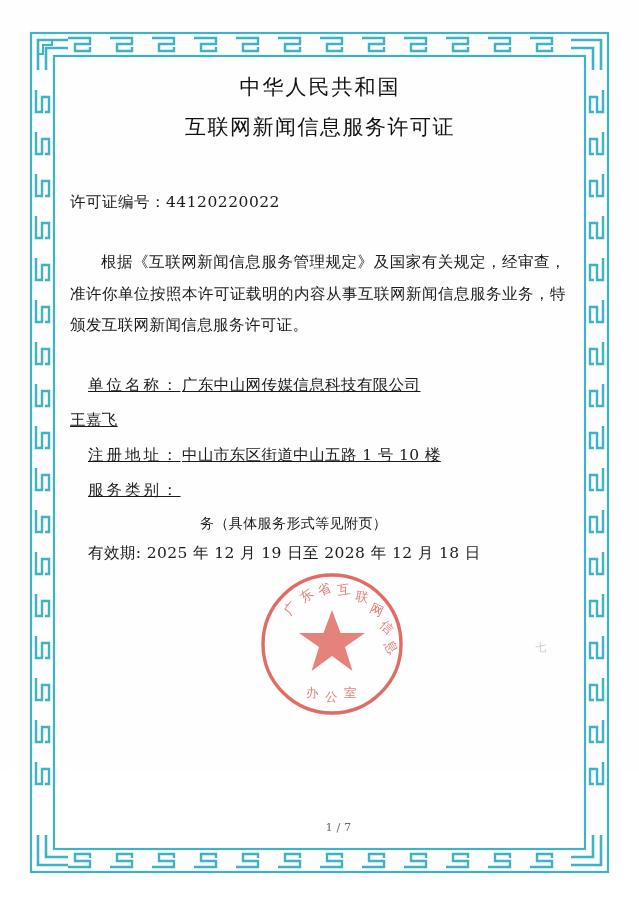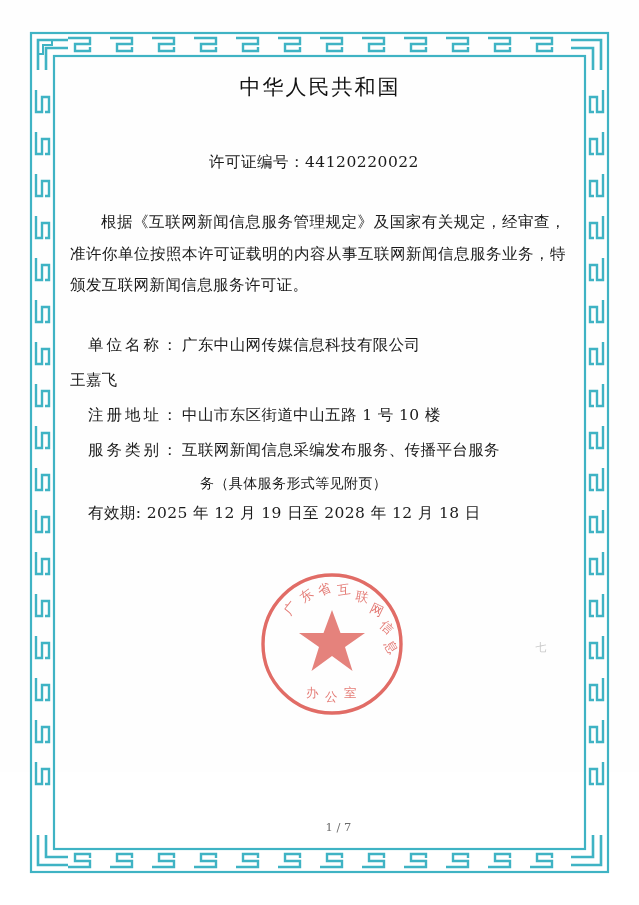--- a/index.html
+++ b/index.html
@@ -55,21 +55,21 @@
   }
   .title-line2 {
     font-size: 21px;
     letter-spacing: 1.5px;
     color: #111;
     line-height: 1.9;
   }
 
   .cert-no {
     margin-top: 44px;
-    text-align: center;
+    text-align: left;
     padding-right: 12px;
     font-size: 15.5px;
     letter-spacing: 0.5px;
   }
 
   .paragraph {
     margin-top: 34px;
     font-size: 15.5px;
     line-height: 2.05;
     text-align: justify;
@@ -80,20 +80,21 @@
 
   .fields {
     margin-top: 26px;
     font-size: 15.5px;
     line-height: 2.25;
     letter-spacing: 0.4px;
   }
   .field-row {
     display: flex;
     align-items: flex-start;
+    text-decoration: underline;
   }
   .field-label {
     width: 112px;
     flex: 0 0 112px;
     letter-spacing: 3px;
     padding-left: 18px;
     box-sizing: border-box;
   }
   .field-value {
     flex: 1 1 auto;
@@ -260,41 +261,41 @@
           <path d="M565,805 v22 h-22"></path>
         </g>
       </g>
     </svg>
   </div>
 
   <div class="content">
 
     <div class="title-block">
       <div class="title-line1">中华人民共和国</div>
+      <div class="title-line2">互联网新闻信息服务许可证</div>
     </div>
 
     <div class="cert-no">许可证编号：44120220022</div>
 
     <div class="paragraph">根据《互联网新闻信息服务管理规定》及国家有关规定，经审查，准许你单位按照本许可证载明的内容从事互联网新闻信息服务业务，特颁发互联网新闻信息服务许可证。</div>
 
     <div class="fields">
       <div class="field-row">
         <div class="field-label">单位名称：</div>
         <div class="field-value">广东中山网传媒信息科技有限公司</div>
       </div>
       <div class="field-row">
         <div class="field-value">王嘉飞</div>
       </div>
       <div class="field-row">
         <div class="field-label">注册地址：</div>
         <div class="field-value">中山市东区街道中山五路 1 号 10 楼</div>
       </div>
       <div class="field-row">
         <div class="field-label">服务类别：</div>
-        <div class="field-value">互联网新闻信息采编发布服务、传播平台服务</div>
       </div>
       <div class="field-value-cont">务（具体服务形式等见附页）</div>
     </div>
 
 
     <div class="validity">有效期: 2025 年 12 月 19 日至 2028 年 12 月 18 日</div>
 
   </div>
 
   <div class="seal">

